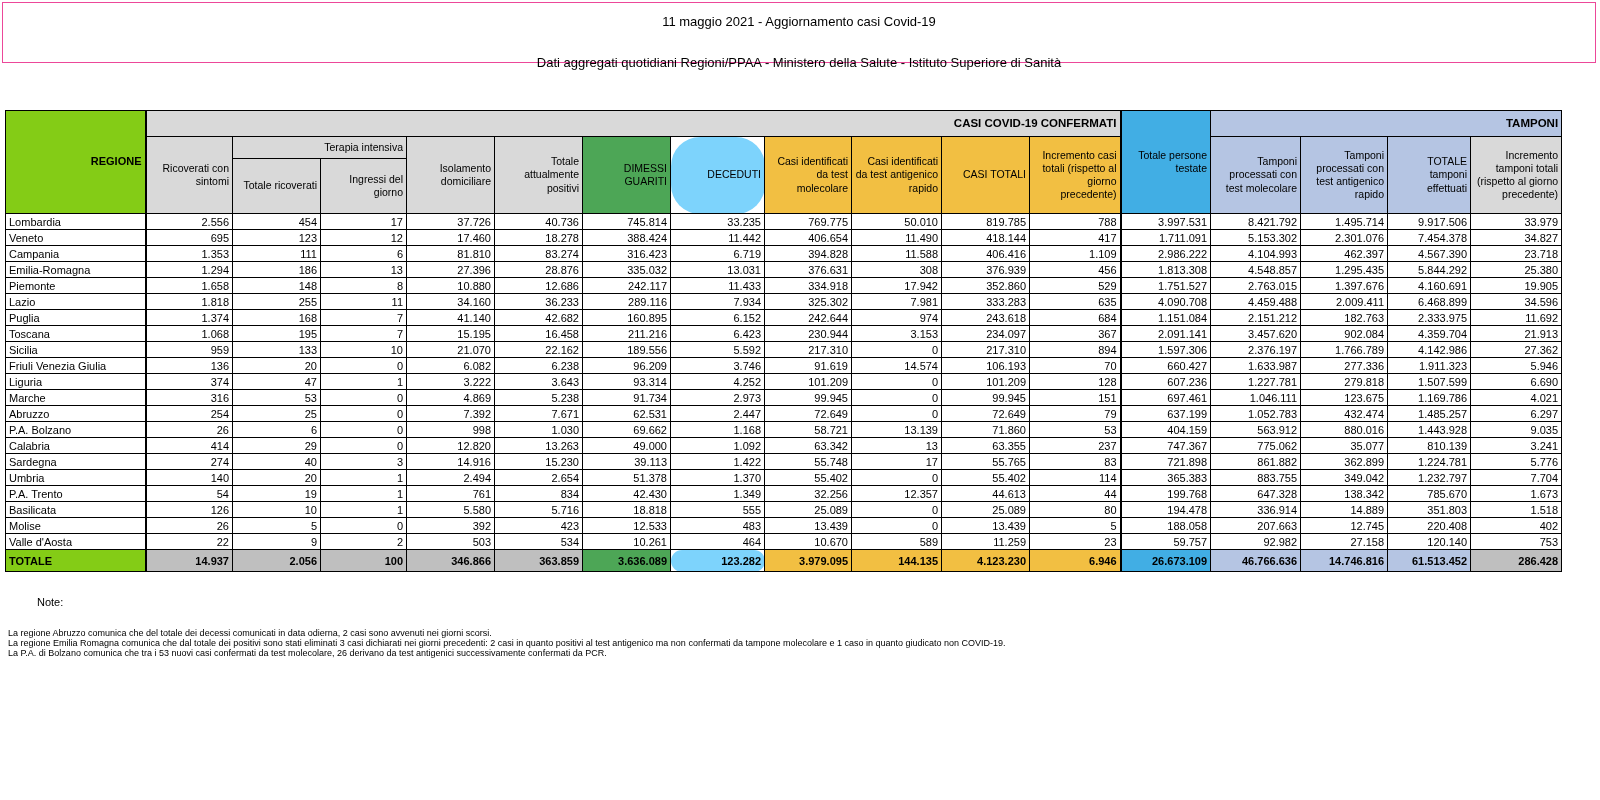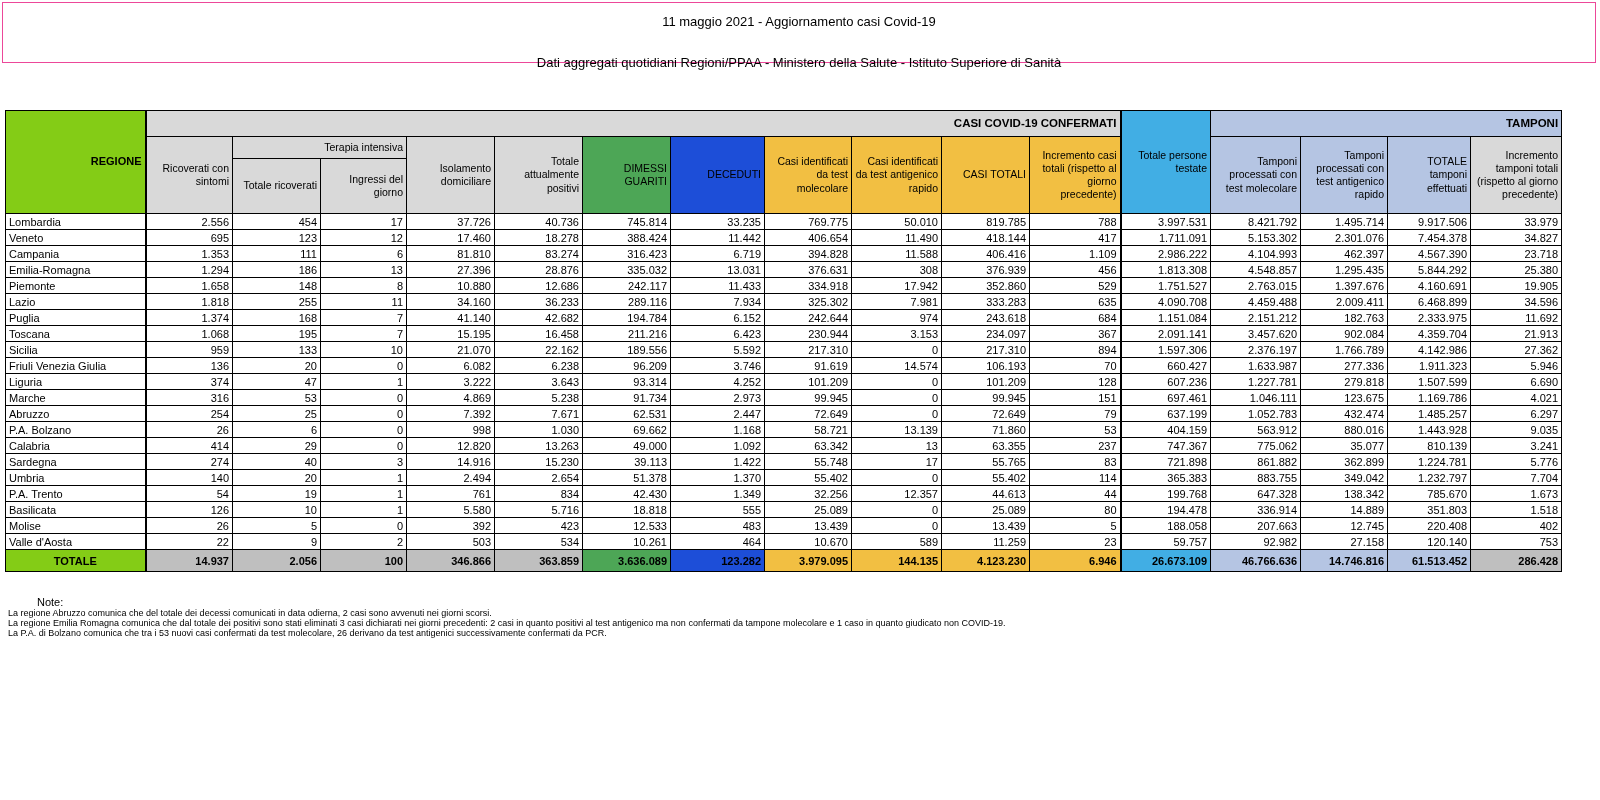--- a/index.html
+++ b/index.html
@@ -44,48 +44,48 @@
     white-space: normal;
   }
   th.band-label { font-weight: bold; font-size: 11.5px; height: 26px; }
   th.regione-h  { font-weight: bold; font-size: 11px; }
   th.terapia-h  { height: 22px; }
   tr.subrow th  { height: 55px; }
 
   .bg-darkgray { background: #84cc16; }
   .bg-gray     { background: #d9d9d9; }
   .bg-green    { background: #4da656; }
-  .bg-red      { background: #1d4ed8; }
+  .bg-red      { background: #7dd3fc; border-radius: 29px; }
   .bg-yellow   { background: #f2bf42; }
   .bg-blue     { background: #41aee4; }
   .bg-peri     { background: #b5c5e3; }
   .bg-total    { background: #bfbfbf; }
 
   tbody td {
     height: 16px;
     font-size: 11px;
     line-height: 14px;
     white-space: nowrap;
     background: #ffffff;
   }
   tbody td.region { text-align: left; }
   tbody td.num    { text-align: right; }
   tr.total-row td {
     height: 22px;
     font-weight: bold;
     font-size: 11px;
   }
-  tr.total-row td.region { text-align: center; }
+  tr.total-row td.region { }
   .thick-left  { border-left: 2px solid #000 !important; }
   .thick-right { border-right: 2px solid #000 !important; }
 
   
   .notes { position: absolute; left: 8px; top: 596px; }
   .notes-title { font-size: 11px; line-height: 12px; padding-left: 29px; }
-  .note-lines { }
+  .note-lines { margin-top: 20px; }
   .note-line { font-size: 9px; line-height: 10px; white-space: nowrap; }
 </style>
 </head>
 <body>
 
 <div class="title-box">
   <div class="title-line l1">11 maggio 2021 - Aggiornamento casi Covid-19</div>
   <div class="title-line l2">Dati aggregati quotidiani Regioni/PPAA - Ministero della Salute - Istituto Superiore di Sanità</div>
 </div>
 
@@ -252,21 +252,21 @@
         <td class="num">6.468.899</td>
         <td class="num">34.596</td>
       </tr>
       <tr class="data-row">
         <td class="region thick-right">Puglia</td>
         <td class="num">1.374</td>
         <td class="num">168</td>
         <td class="num">7</td>
         <td class="num">41.140</td>
         <td class="num">42.682</td>
-        <td class="num">194.784</td>
+        <td class="num">160.895</td>
         <td class="num">6.152</td>
         <td class="num">242.644</td>
         <td class="num">974</td>
         <td class="num">243.618</td>
         <td class="num">684</td>
         <td class="num thick-left">1.151.084</td>
         <td class="num">2.151.212</td>
         <td class="num">182.763</td>
         <td class="num">2.333.975</td>
         <td class="num">11.692</td>

